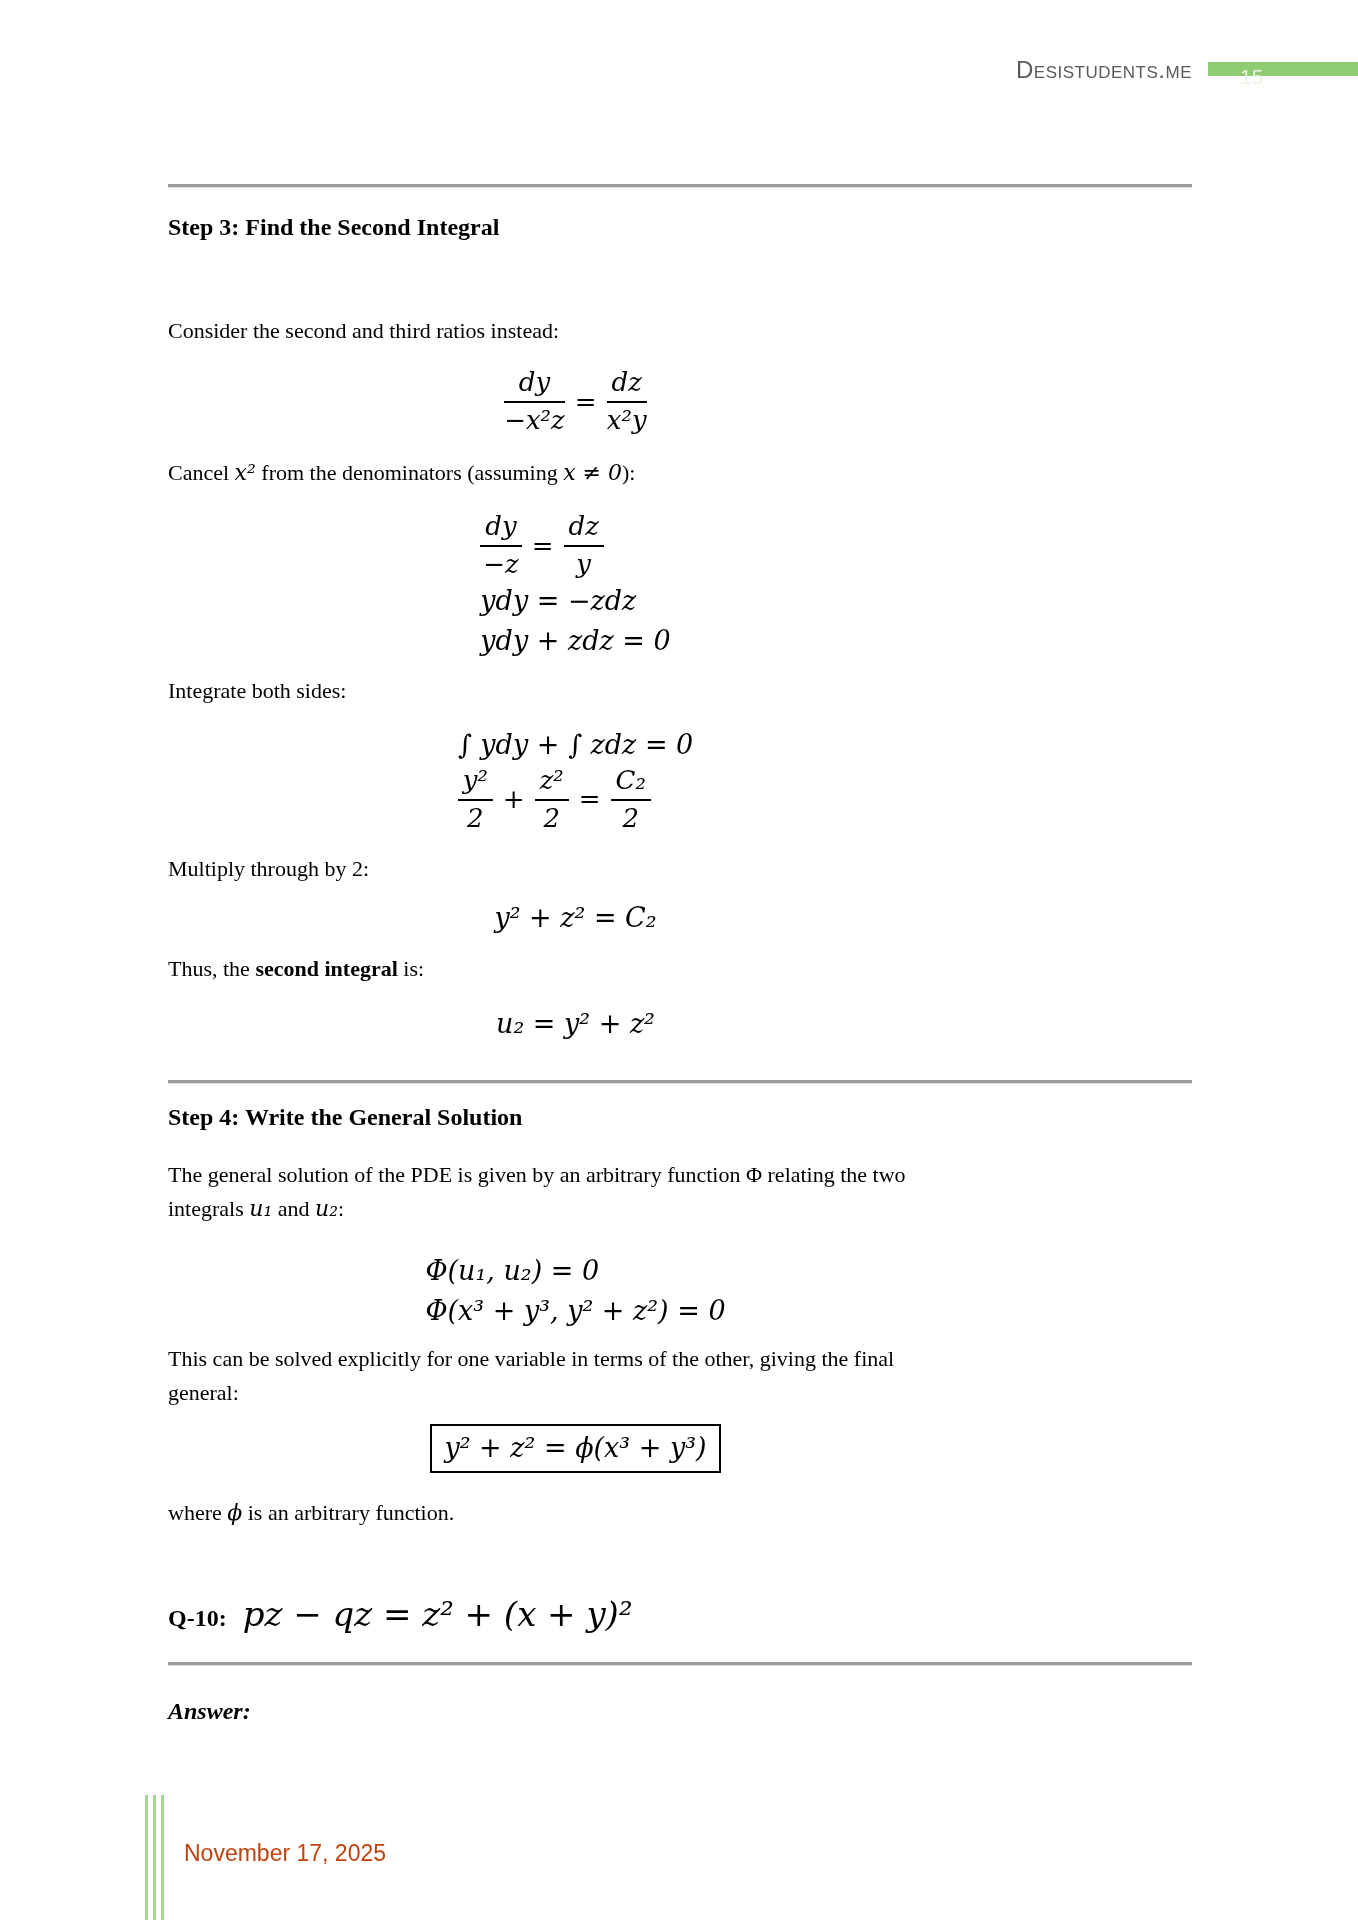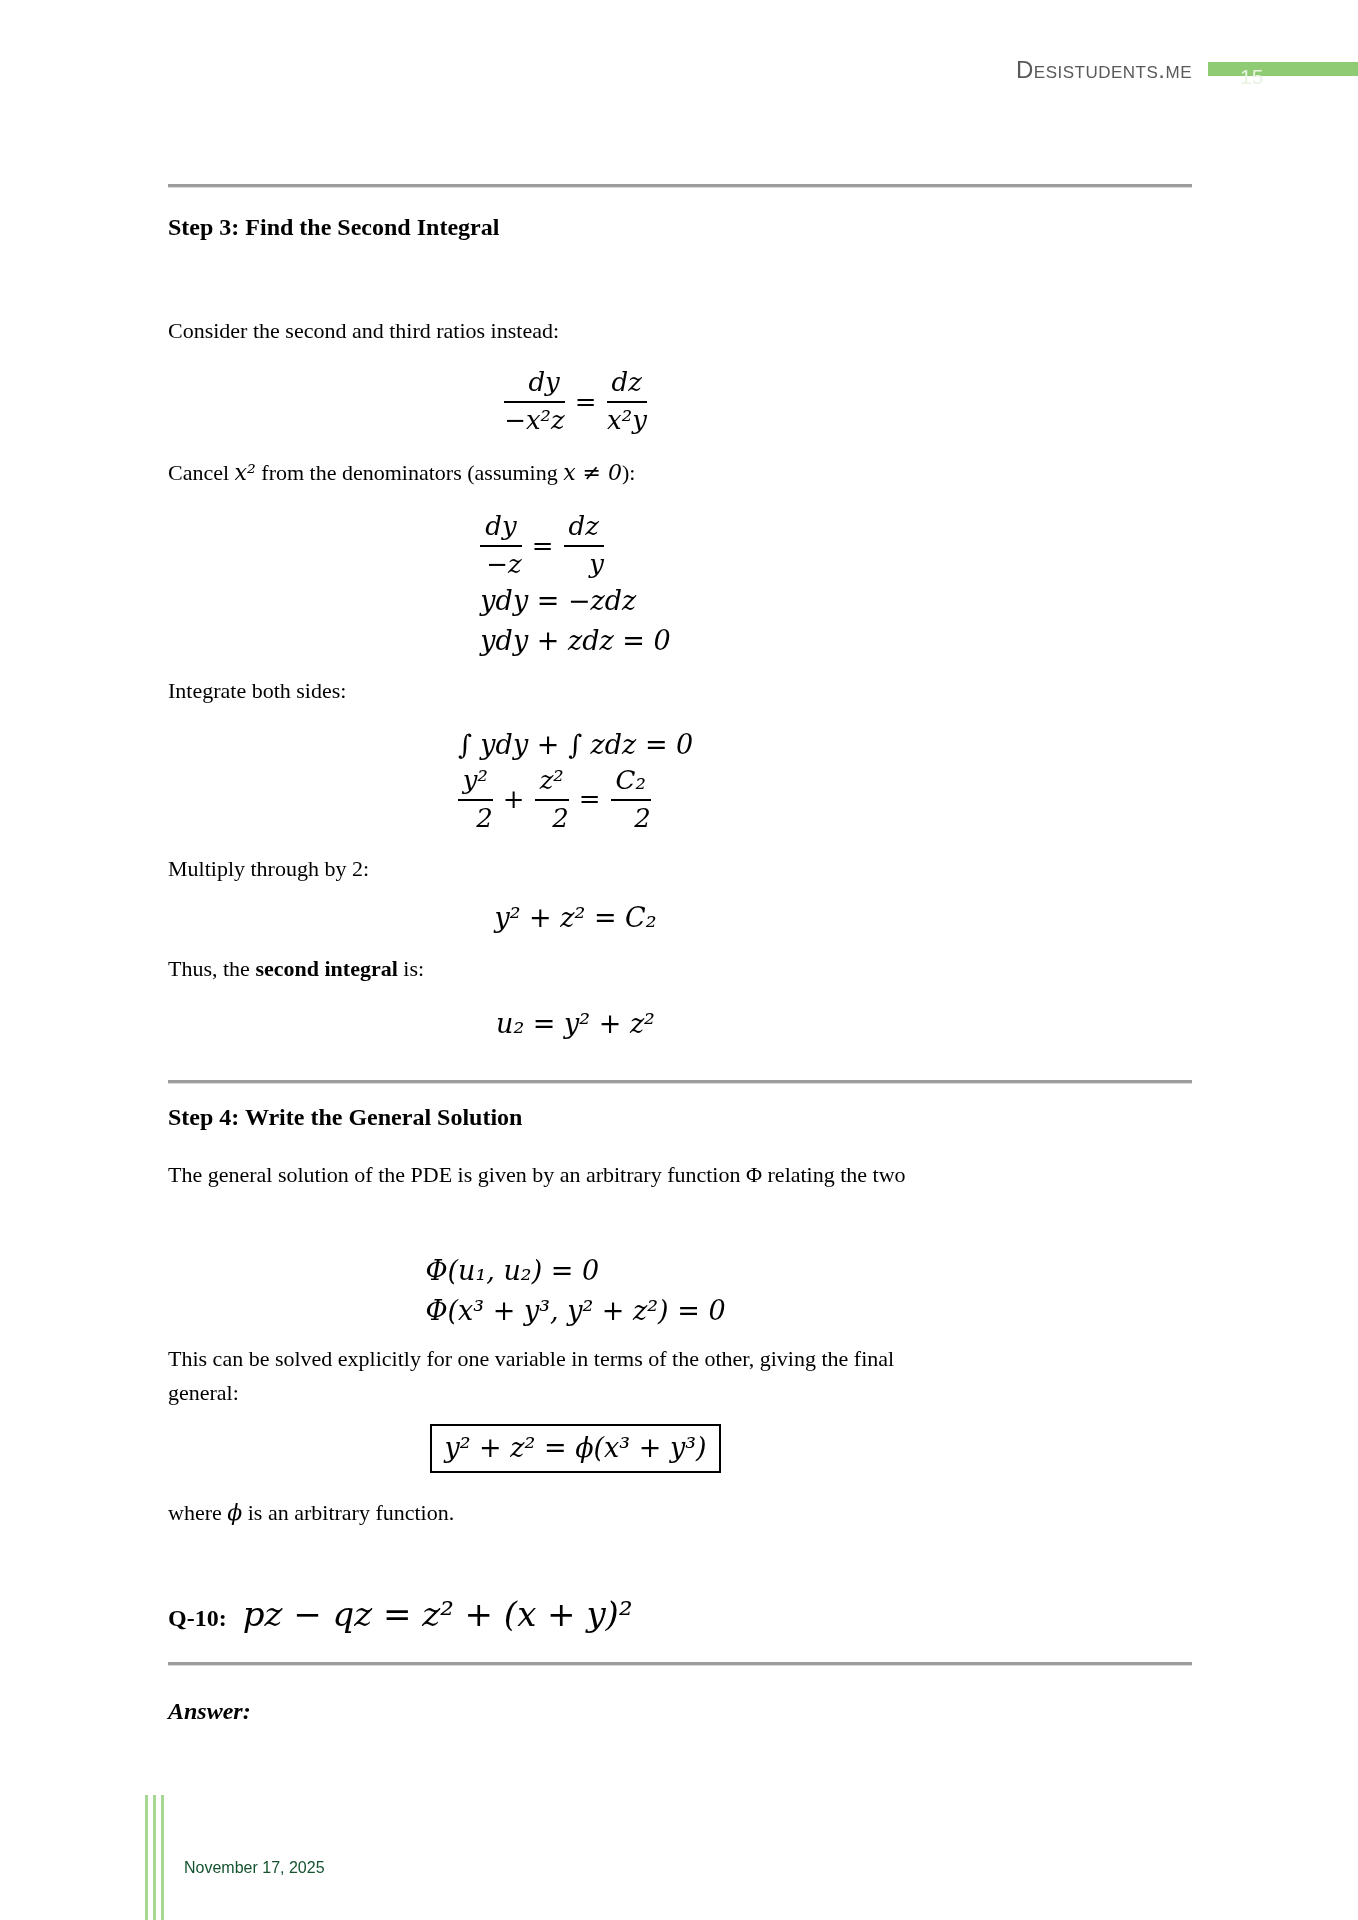--- a/index.html
+++ b/index.html
@@ -68,21 +68,21 @@
   .math-group{
     display:inline-block;
     text-align:left;
     font-size:27px;
     line-height:1.4;
   }
   .group-line{margin:2px 0;}
   .frac{
     display:inline-block;
     vertical-align:middle;
-    text-align:right;
+    text-align:center;
     font-size:26px;
     line-height:1.15;
   }
   .frac .num{display:block; border-bottom:2px solid #000; padding:0 5px 3px;}
   .frac .den{display:block; padding-top:3px;}
   .op{display:inline-block; vertical-align:middle; font-size:26px; margin:0 10px;}
   .boxed{
     display:inline-block;
     border:2px solid #000;
     padding:6px 12px 8px;
@@ -97,21 +97,21 @@
   .q10-eq{font-size:34px;text-align:center;}
   
   .bars{
     position:absolute; left:145px; top:1795px; bottom:0;
     display:flex; gap:5px;
   }
   .bars .bar{width:3px; height:100%; background:#a6d795;}
   .date{
     position:absolute; left:184px; top:1840px;
     font-family:"Liberation Sans", sans-serif;
-    font-size:16px; color:#14532d;margin-top:19px;
+    font-size:23px; color:#c2410c;
   }
 </style>
 </head>
 <body>
 
 <div class="page">
 
   <div class="site">Desistudents.me</div>
   <div class="badge">
     <span>15</span>
@@ -161,20 +161,21 @@
   <div class="math-row" style="top:1008px;">
     <span class="math">u₂ = y² + z²</span>
   </div>
 
   <div class="hr" style="top:1080px;"></div>
 
   <div class="heading" style="top:1104px;">Step 4: Write the General Solution</div>
 
   <div class="body-text" style="top:1158px;">
     <div class="para-line">The general solution of the PDE is given by an arbitrary function Φ relating the two</div>
+    <div class="para-line"><span>integrals </span><span class="math">u₁</span><span> and </span><span class="math">u₂</span><span>:</span></div>
   </div>
 
   <div class="math-row" style="top:1250px;">
     <span class="math-group">
       <span class="group-line math" style="display:block;">Φ(u₁, u₂) = 0</span>
       <span class="group-line math" style="display:block;">Φ(x³ + y³, y² + z²) = 0</span>
     </span>
   </div>
 
   <div class="body-text" style="top:1342px;">

